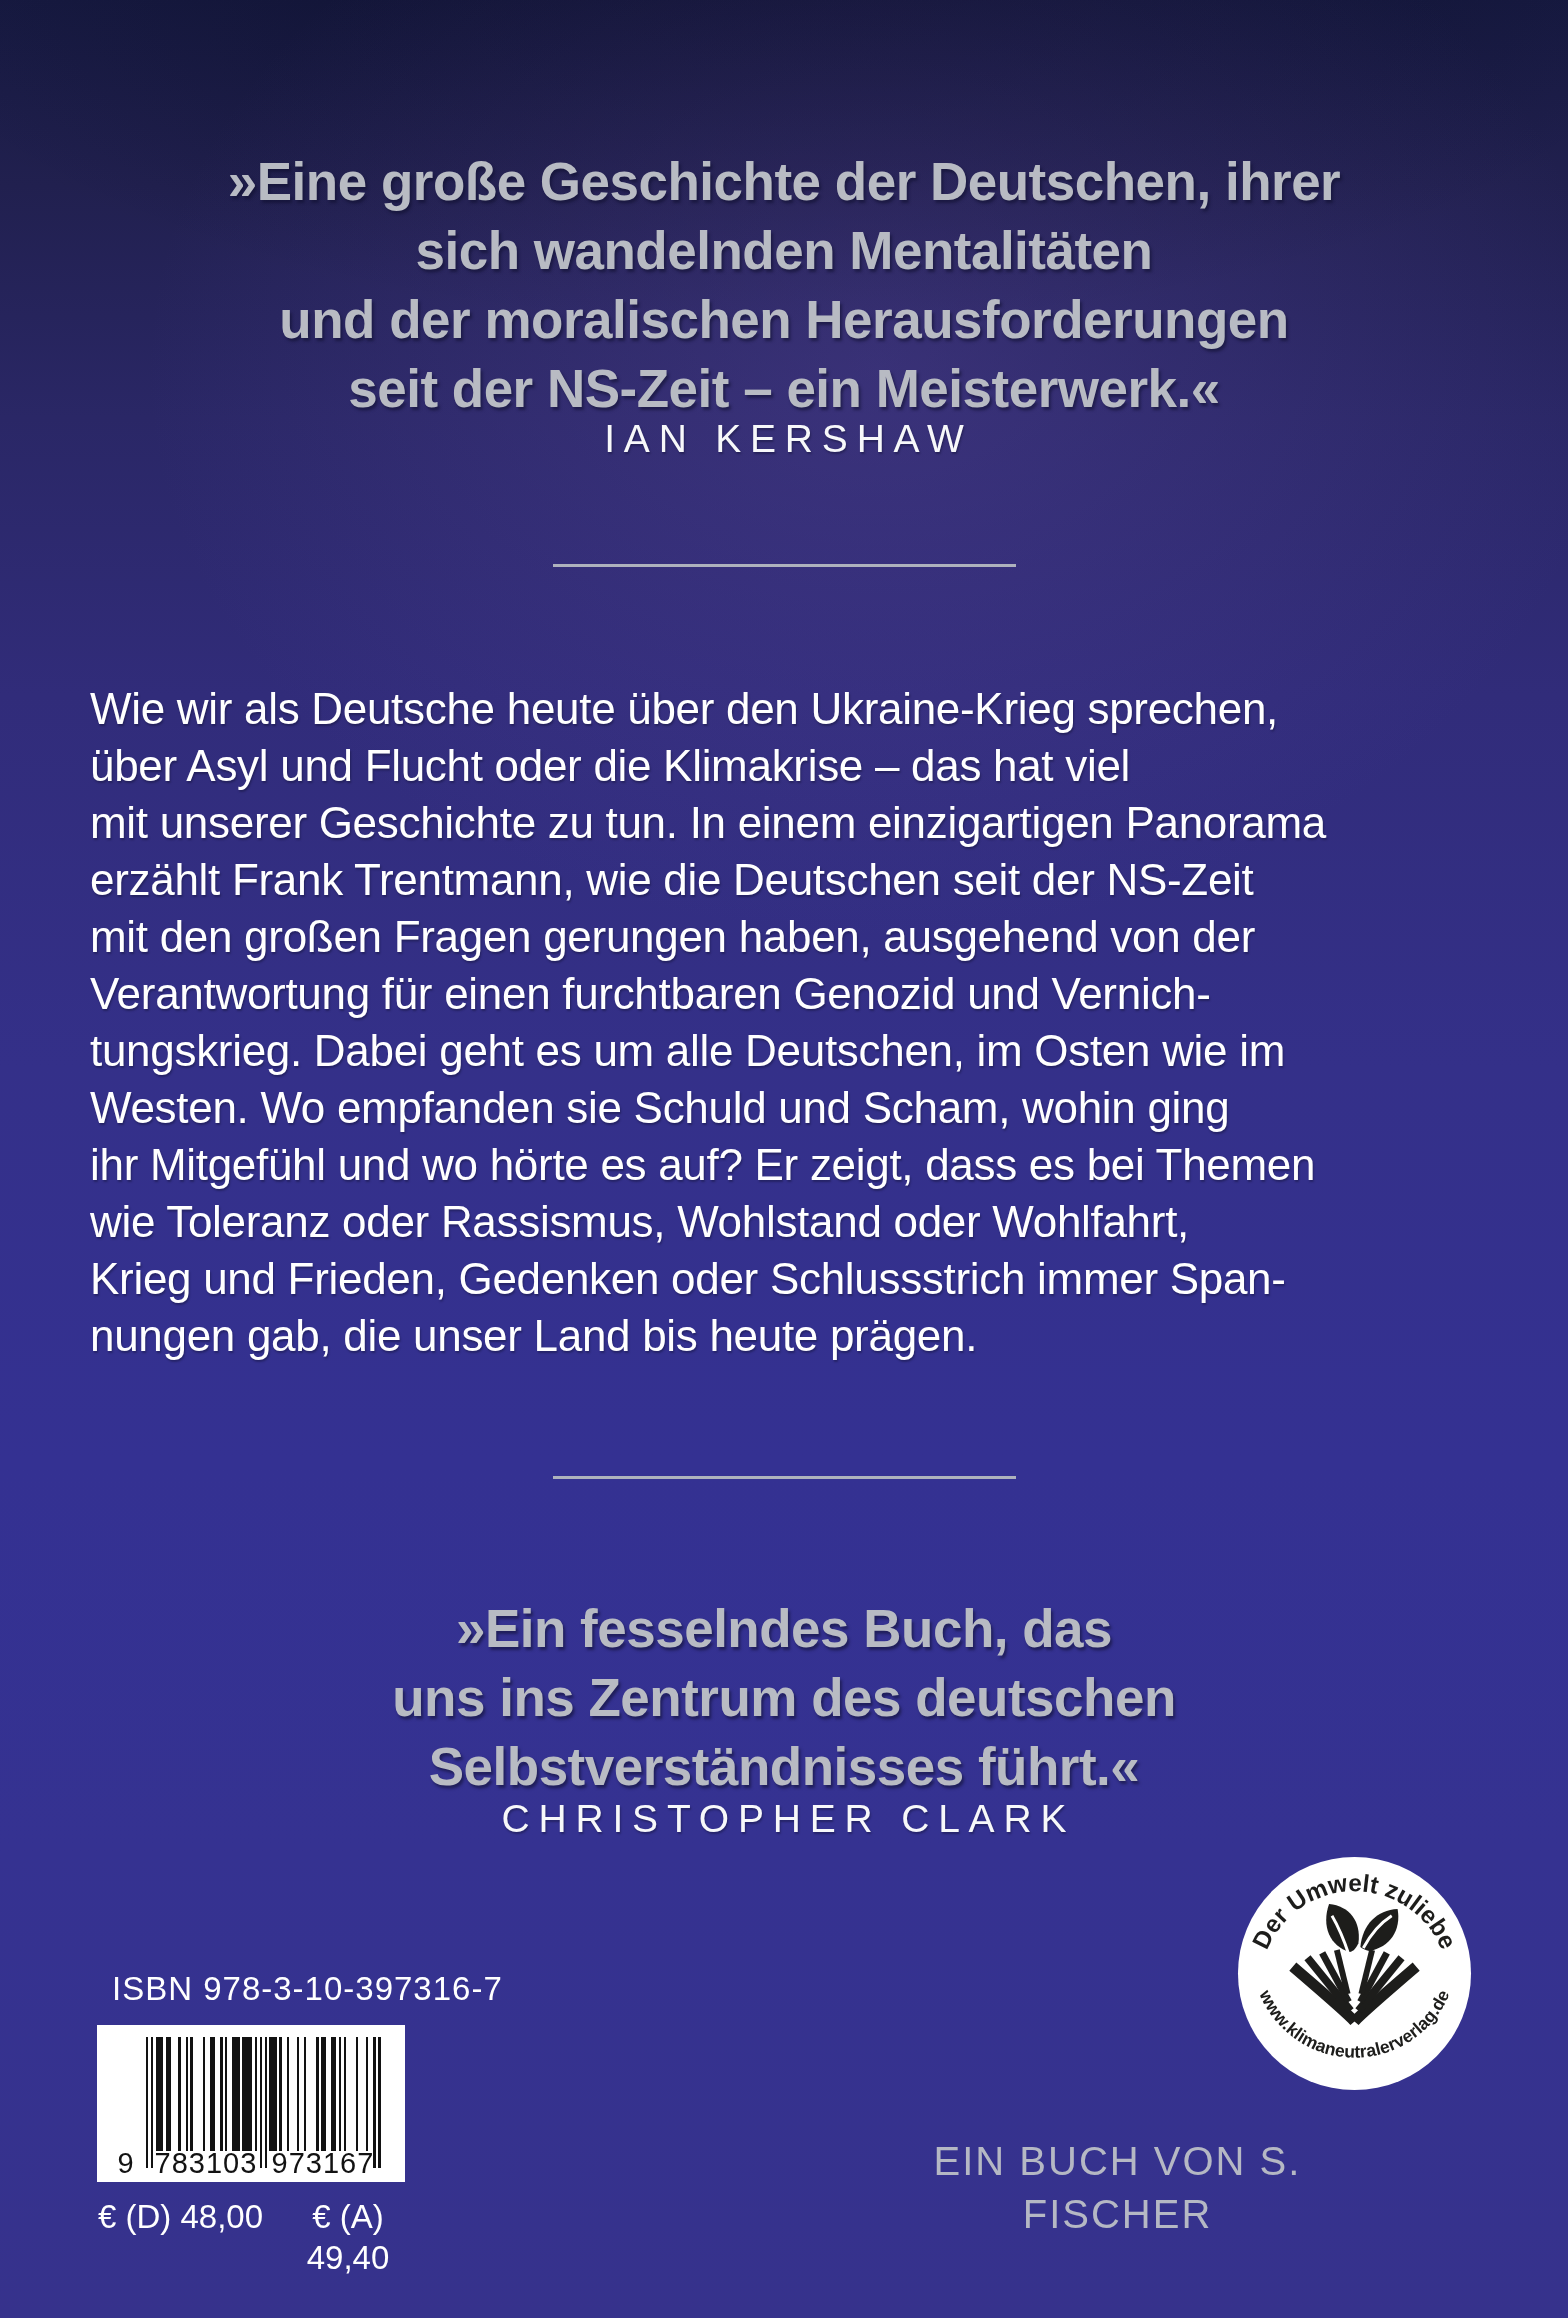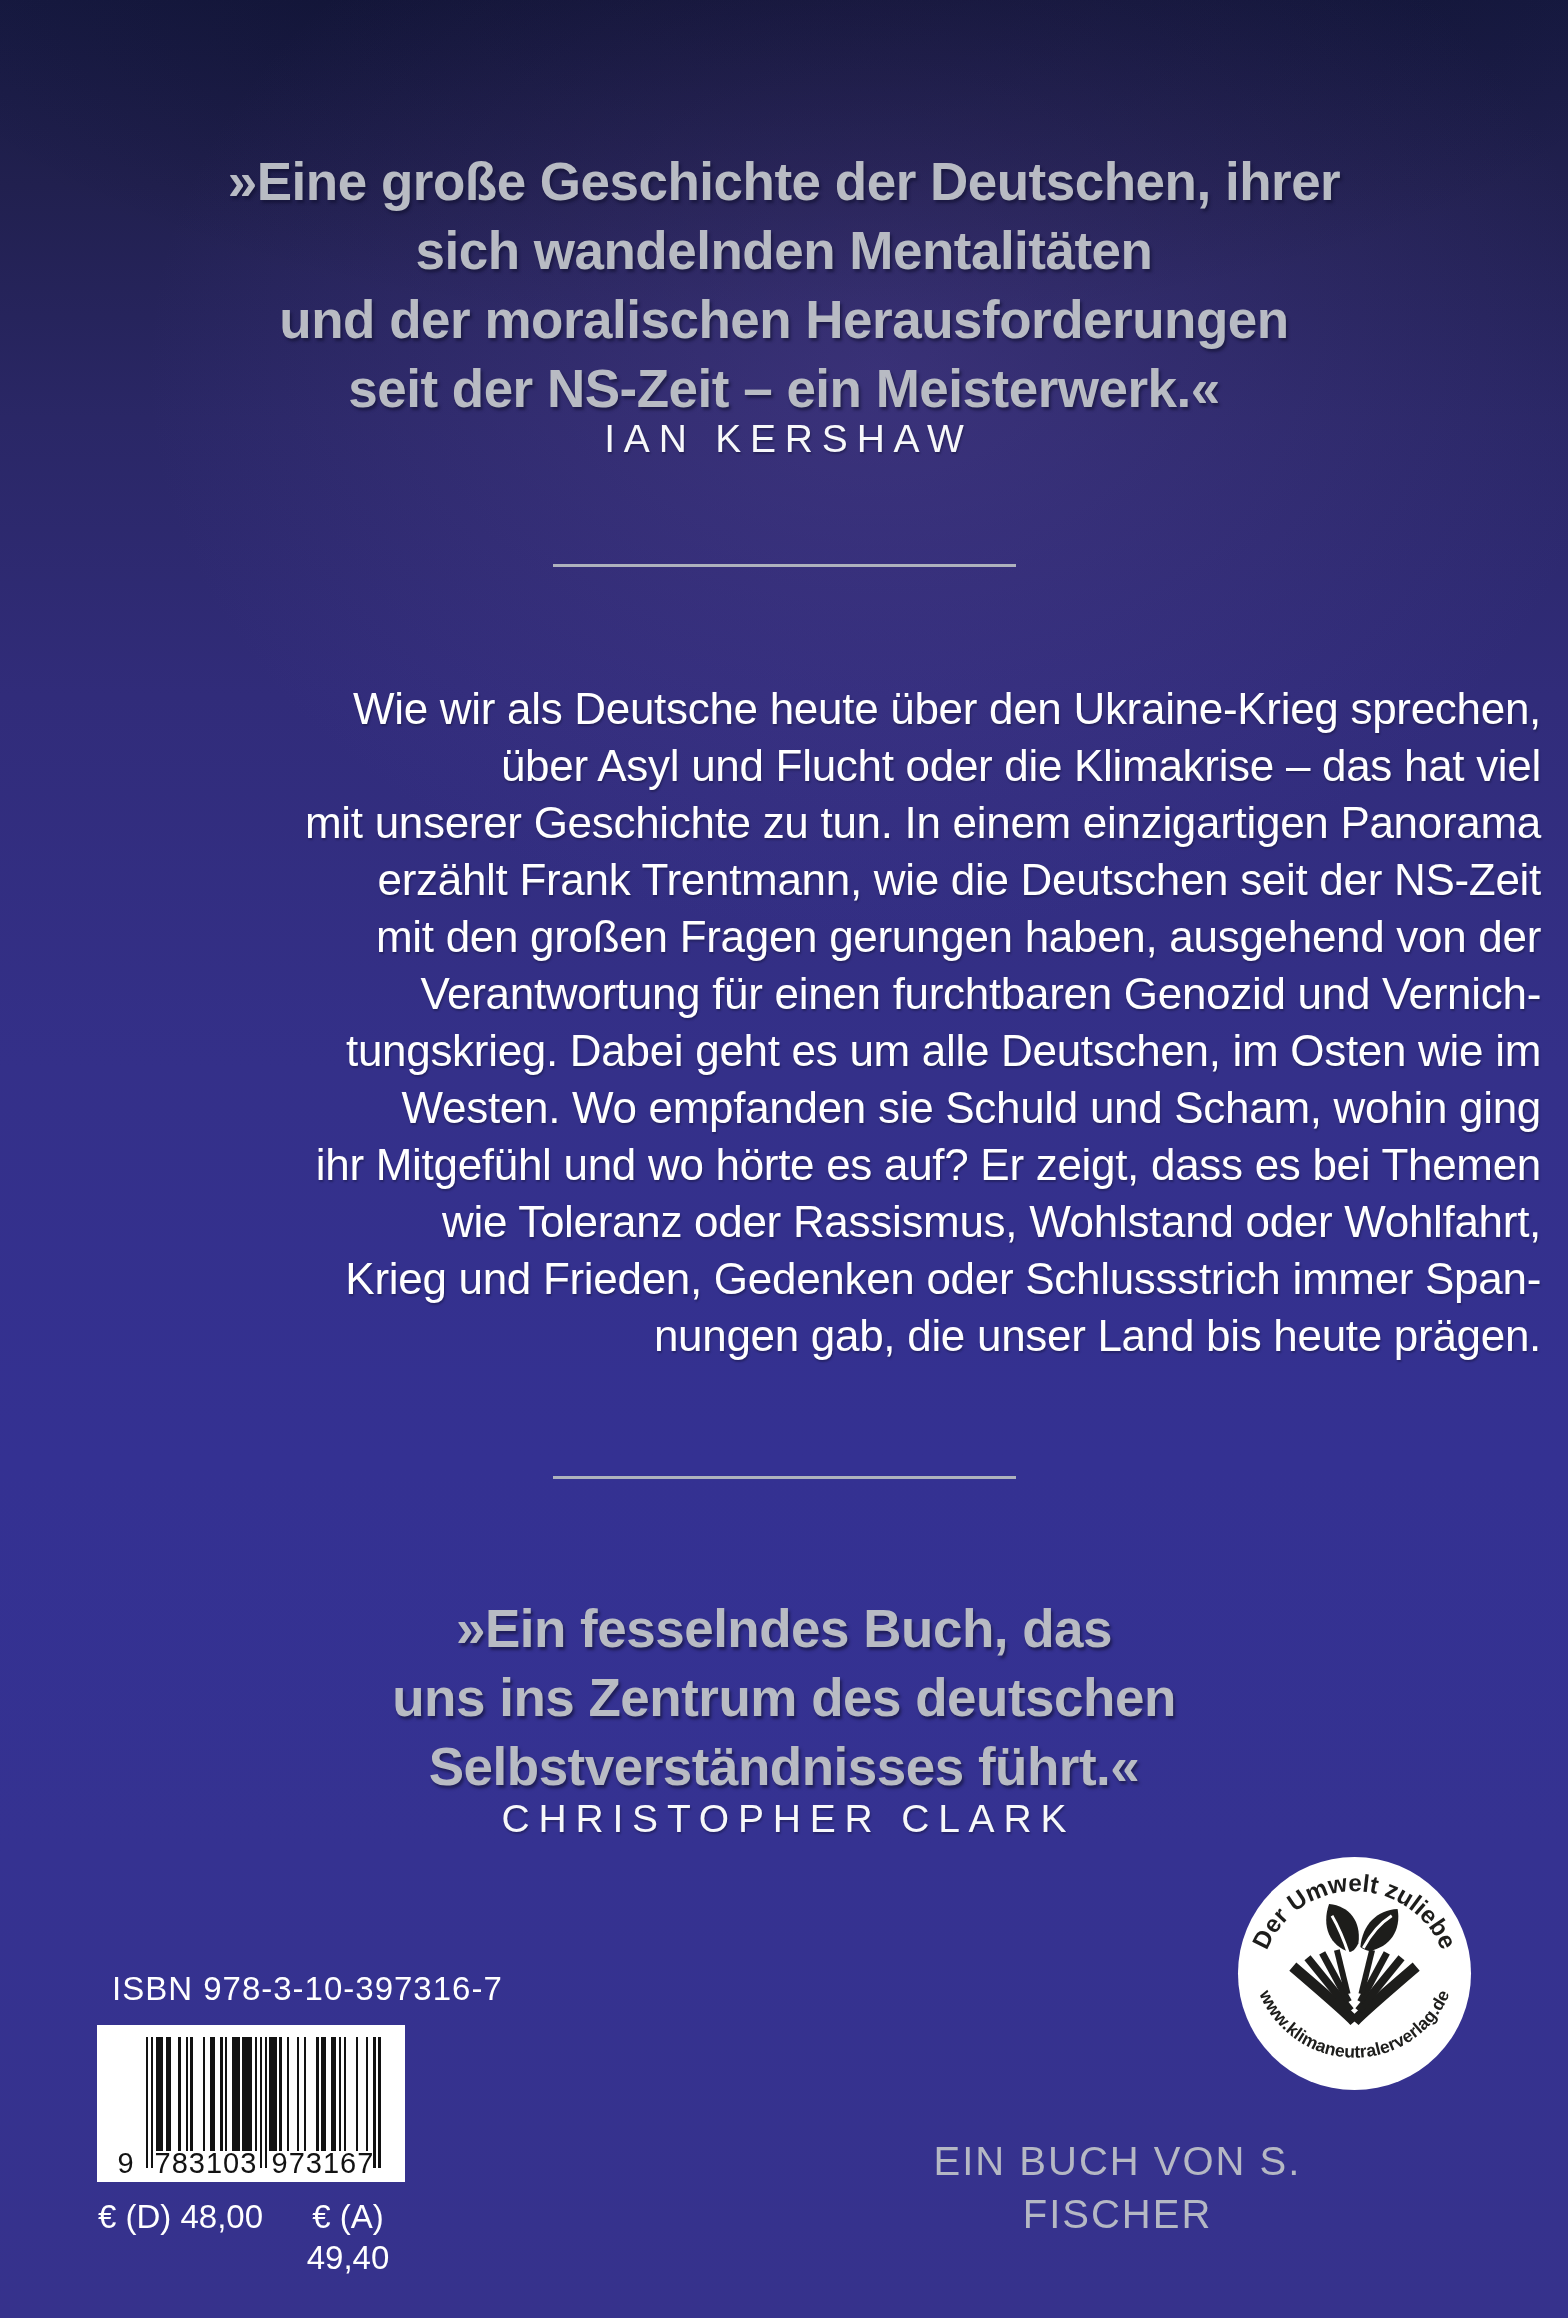--- a/index.html
+++ b/index.html
@@ -37,21 +37,20 @@
     background:#aeb2bd;
   }
   .divider-top    { top:564px; }
   .divider-bottom { top:1476px; }
 
   .body-text {
     position:absolute; left:90px; top:680px; width:1451px;
     font-weight:400; font-size:44px; line-height:57px;
     color:#ffffff; white-space:pre; letter-spacing:-0.3px;
     text-shadow:1px 2px 2px rgba(14,14,46,0.4);
-    text-align:right;
   }
 
   
   .isbn-label {
     position:absolute; left:112px; top:1968px;
     font-size:33px; line-height:41px; color:#ffffff; letter-spacing:1px;
   }
   .barcode-box {
     position:absolute; left:97px; top:2025px; width:308px; height:157px;
     background:#ffffff;

